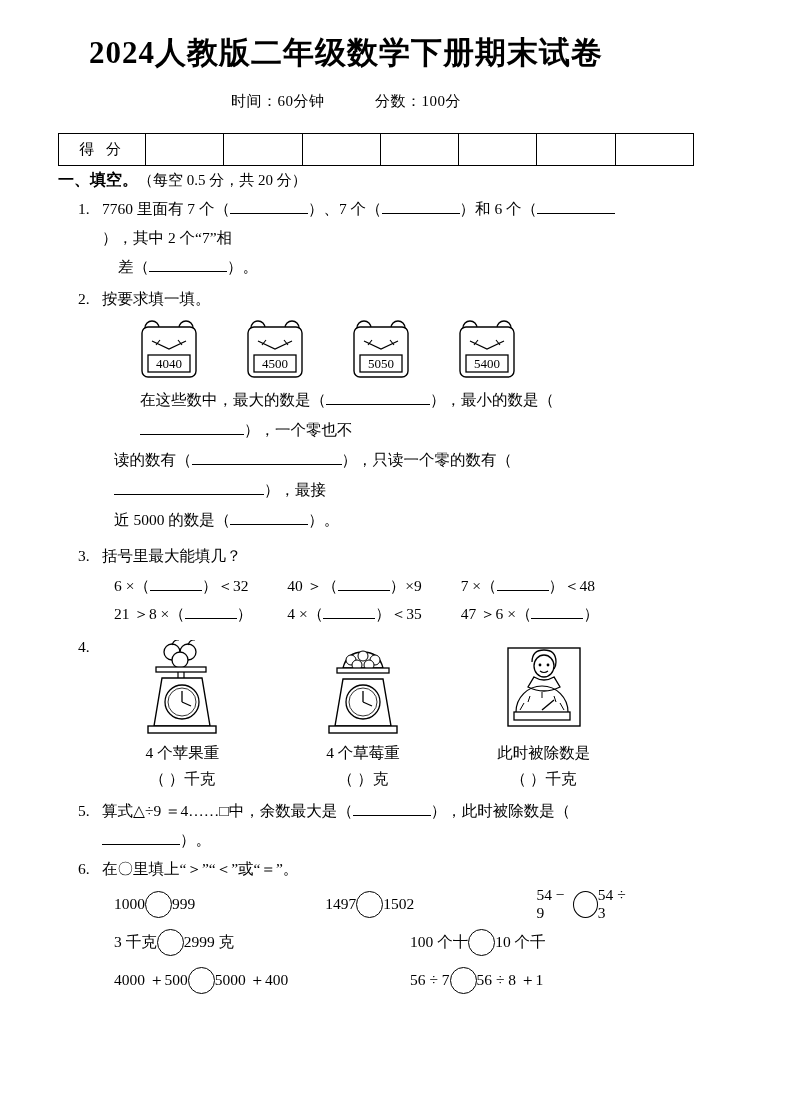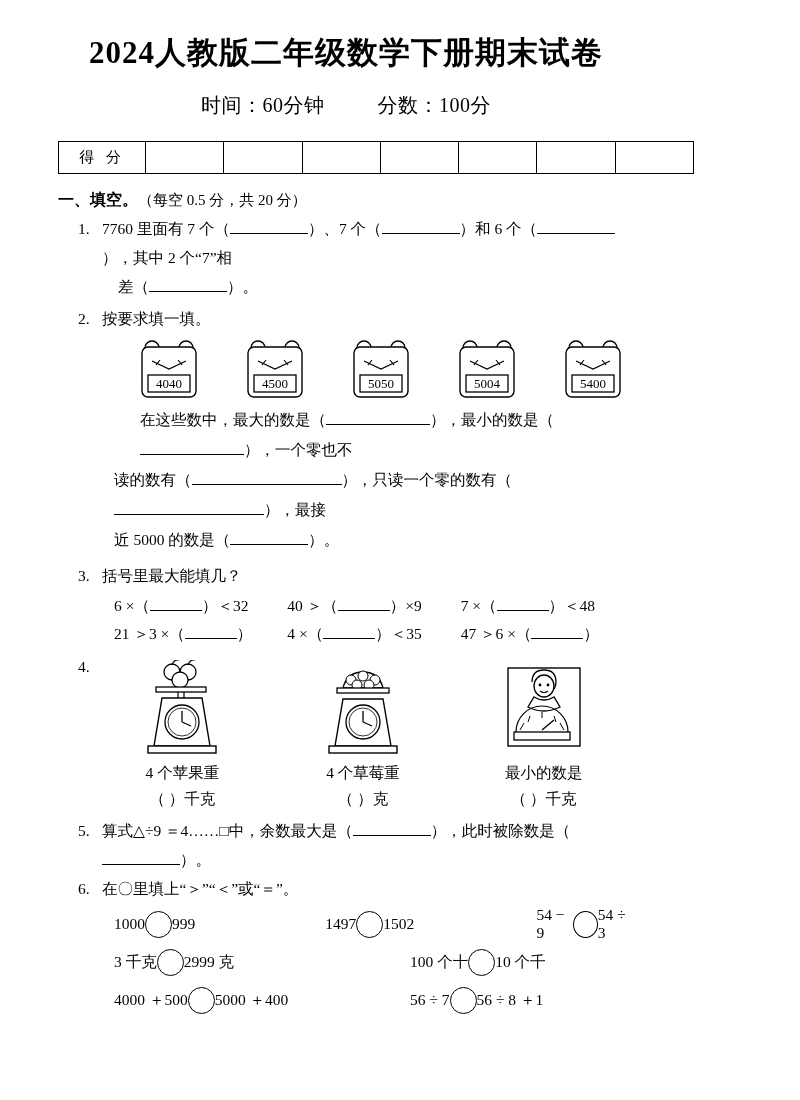--- a/index.html
+++ b/index.html
@@ -25,21 +25,21 @@
   .title {
     text-align: center;
     font-size: 31px;
     font-weight: bold;
     letter-spacing: 1px;
     margin: 6px 0 0 0;
     font-family: "Liberation Serif", "DejaVu Serif", serif;
   }
   .subtitle {
     text-align: center;
-    font-size: 20px;
+    font-size: 15px;
     margin-top: 18px;
     letter-spacing: 0.5px;
   }
   .subtitle .gap {
     display: inline-block;
     width: 42px;
   }
   table.score {
     border-collapse: collapse;
     margin: 22px auto 0 auto;
@@ -51,21 +51,21 @@
     text-align: center;
     font-size: 15px;
     letter-spacing: 4px;
   }
   table.score td.hdr {
     width: 84px;
   }
   .sec-head {
     font-size: 16px;
     font-weight: bold;
-    margin-top: 16px;
+    margin-top: 4px;
   }
   .sec-head .small {
     font-weight: normal;
     font-size: 15px;
   }
   .q {
     font-size: 15.5px;
     line-height: 29px;
     margin-top: 3px;
     padding-left: 24px;
@@ -240,31 +240,20 @@
       </svg>
     </div>
     <div class="card">
       <svg width="66" height="62" viewBox="0 0 66 62">
         <circle cx="16" cy="9" r="7" fill="#fff" stroke="#000" stroke-width="1.4"></circle>
         <circle cx="50" cy="9" r="7" fill="#fff" stroke="#000" stroke-width="1.4"></circle>
         <rect x="6" y="8" width="54" height="50" rx="6" fill="#fff" stroke="#000" stroke-width="1.4"></rect>
         <path d="M16 22 L33 30 L50 22" stroke="#000" stroke-width="1.3" fill="none"></path>
         <path d="M20 26 L24 21 M46 26 L42 21" stroke="#000" stroke-width="1.1" fill="none"></path>
         <rect x="12" y="36" width="42" height="17" fill="#fff" stroke="#000" stroke-width="1.3"></rect>
-        <text x="33" y="49" font-size="13" text-anchor="middle" font-family="Liberation Serif, serif">5004</text>
-      </svg>
-    </div>
-    <div class="card">
-      <svg width="66" height="62" viewBox="0 0 66 62">
-        <circle cx="16" cy="9" r="7" fill="#fff" stroke="#000" stroke-width="1.4"></circle>
-        <circle cx="50" cy="9" r="7" fill="#fff" stroke="#000" stroke-width="1.4"></circle>
-        <rect x="6" y="8" width="54" height="50" rx="6" fill="#fff" stroke="#000" stroke-width="1.4"></rect>
-        <path d="M16 22 L33 30 L50 22" stroke="#000" stroke-width="1.3" fill="none"></path>
-        <path d="M20 26 L24 21 M46 26 L42 21" stroke="#000" stroke-width="1.1" fill="none"></path>
-        <rect x="12" y="36" width="42" height="17" fill="#fff" stroke="#000" stroke-width="1.3"></rect>
         <text x="33" y="49" font-size="13" text-anchor="middle" font-family="Liberation Serif, serif">5400</text>
       </svg>
     </div>
   </div>
 
   <div class="cards-note">
     <div>
       <span>在这些数中，最大的数是（</span><span class="blank-l"></span><span>），最小的数是（</span><span class="blank-l"></span><span>），一个零也不</span>
     </div>
     <div class="l2" style="margin-left:-26px;">
@@ -279,21 +268,21 @@
     <span class="num" style="left:20px;">3.</span>
     <span>括号里最大能填几？</span>
   </div>
   <div class="grid3">
     <div class="row">
       <div class="c"><span>6 ×（</span><span class="blank-s"></span><span>）＜32</span></div>
       <div class="c"><span>40 ＞（</span><span class="blank-s"></span><span>）×9</span></div>
       <div class="c"><span>7 ×（</span><span class="blank-s"></span><span>）＜48</span></div>
     </div>
     <div class="row">
-      <div class="c"><span>21 ＞3 ×（</span><span class="blank-s"></span><span>）</span></div>
+      <div class="c"><span>21 ＞8 ×（</span><span class="blank-s"></span><span>）</span></div>
       <div class="c"><span>4 ×（</span><span class="blank-s"></span><span>）＜35</span></div>
       <div class="c"><span>47 ＞6 ×（</span><span class="blank-s"></span><span>）</span></div>
     </div>
   </div>
 
   <div class="q" style="padding-left:44px; margin-top:4px;">
     <span class="num" style="left:20px;">4.</span>
   </div>
 
   <div class="pics">
@@ -345,21 +334,21 @@
           <circle cx="42" cy="25" r="1.4" fill="#000"></circle>
           <circle cx="50" cy="25" r="1.4" fill="#000"></circle>
           <path d="M42 31 q4 3 8 0" stroke="#000" stroke-width="1.1" fill="none"></path>
           <path d="M36 37 q10 6 20 0 l6 10 q-16 8 -32 0 Z" fill="#fff" stroke="#000" stroke-width="1.3"></path>
           <path d="M18 72 a26 26 0 0 1 52 0" fill="none" stroke="#000" stroke-width="1.2"></path>
           <path d="M22 70 L26 63 M30 62 L32 56 M44 58 L44 52 M58 62 L56 56 M66 70 L62 63" stroke="#000" stroke-width="1"></path>
           <path d="M44 70 L56 60" stroke="#000" stroke-width="1.4"></path>
           <rect x="16" y="72" width="56" height="8" fill="#fff" stroke="#000" stroke-width="1.3"></rect>
         </svg>
       </div>
-      <div class="cap">最小的数是</div>
+      <div class="cap">此时被除数是</div>
       <div class="cap">（    ）千克</div>
     </div>
   </div>
 
   <div class="q" style="padding-left:44px; margin-top:4px;">
     <span class="num" style="left:20px;">5.</span>
     <span>算式△÷9 ＝4……□中，余数最大是（</span><span class="blank-m"></span><span>），此时被除数是（</span><span class="blank-m"></span><span>）。</span>
   </div>
 
   <div class="q" style="padding-left:44px; margin-top:0;">

